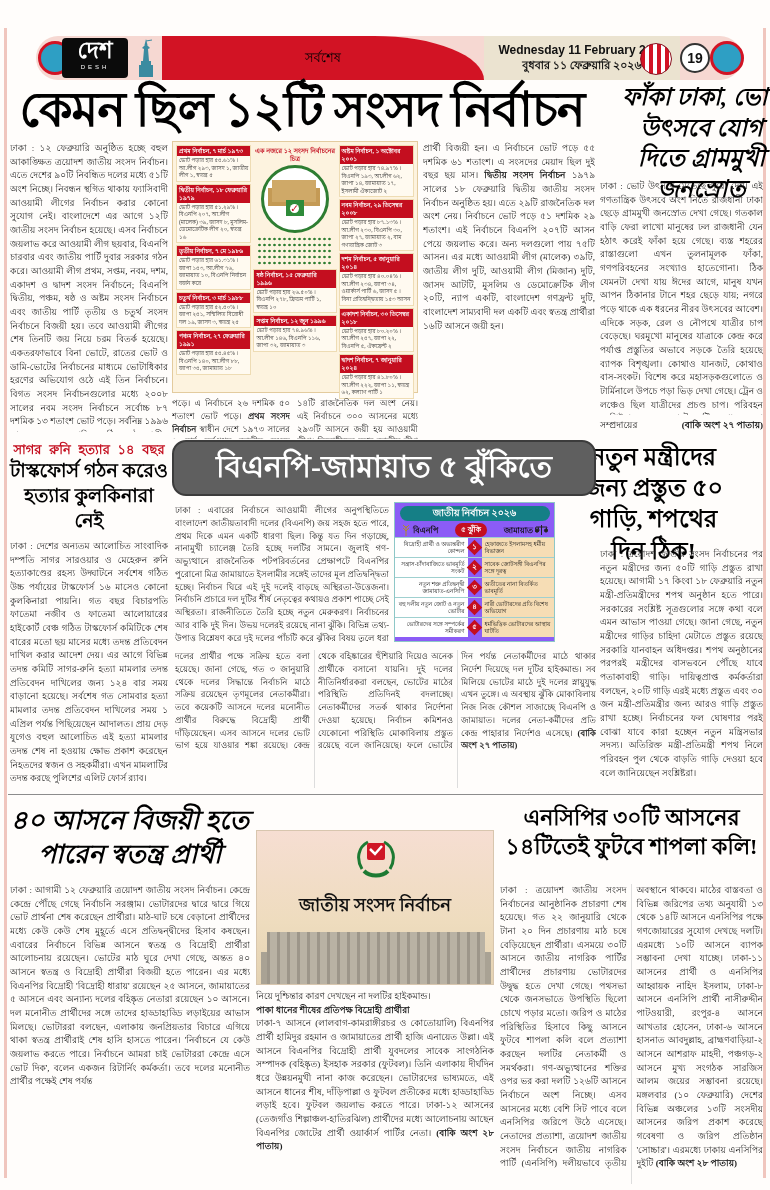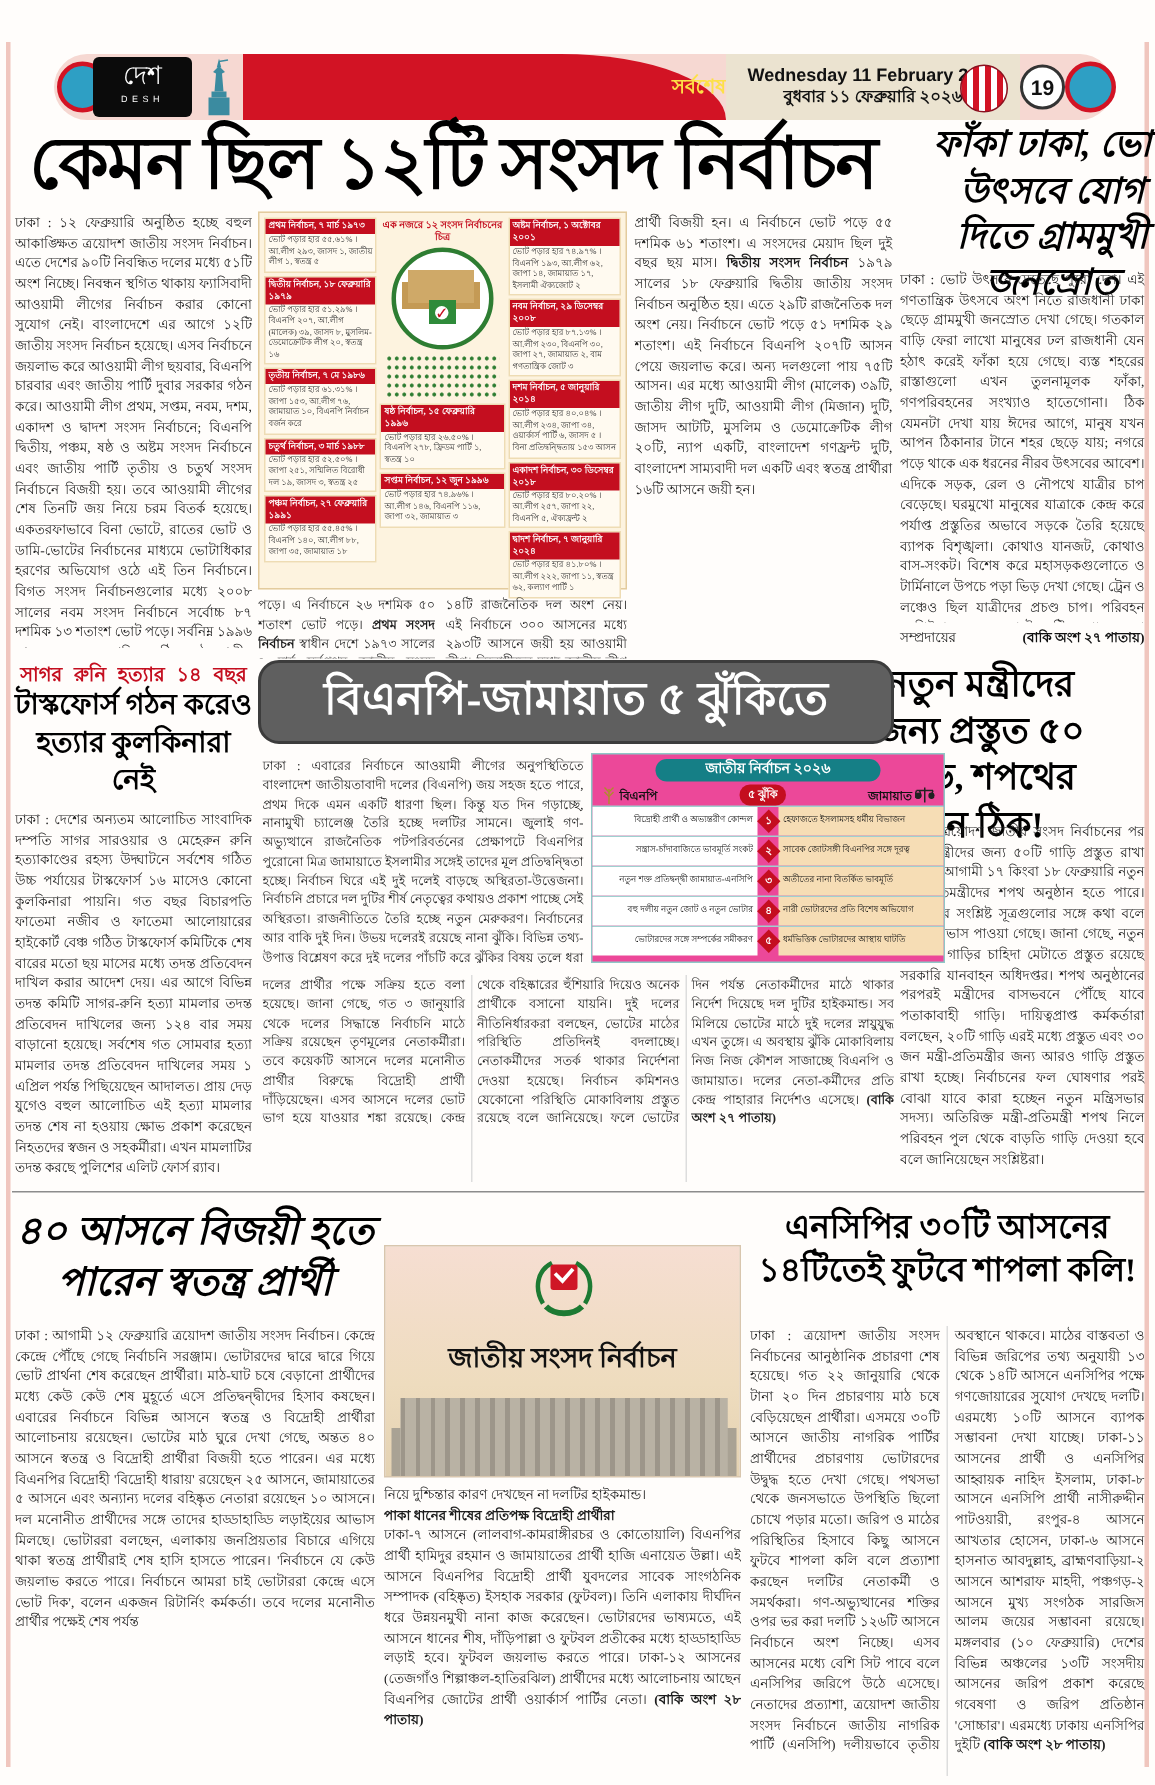--- a/index.html
+++ b/index.html
@@ -9,25 +9,25 @@
   .abs{position:absolute;}
   .body-text{font-size:9px;line-height:1.52;text-align:justify;overflow:hidden;color:#1c1c1c;}
   .body-sm{font-size:8.5px;line-height:1.5;text-align:justify;overflow:hidden;color:#1c1c1c;}
   .headline{font-weight:bold;color:#000;text-align:center;}
   .subhead{font-weight:bold;}
   .jump{font-weight:bold;}
   
   #mast{position:absolute;left:36px;top:36px;width:706px;height:44px;background:#f6d8d2;border-radius:22px;}
   .m-blue{position:absolute;top:5px;width:34px;height:34px;border-radius:50%;background:#2e9fc4;border:3px solid #d21324;box-sizing:border-box;}
   #mast-logo{position:absolute;left:26px;top:2px;width:66px;height:40px;background:#0b0b0b;border-radius:4px;color:#fff;text-align:center;}
-  #mast-logo .lg1{font-size:17px;font-weight:normal;line-height:26px;}
+  #mast-logo .lg1{font-size:23px;font-weight:bold;line-height:26px;}
   #mast-logo .lg2{font-size:6px;letter-spacing:3px;line-height:6px;font-family:"Liberation Sans",sans-serif;}
   #statue{position:absolute;left:98px;top:3px;width:24px;height:38px;}
   #mast-red{position:absolute;left:126px;top:0;width:322px;height:44px;background:#d21324;border-radius:0 110px 0 0 / 0 44px 0 0;}
-  #mast-red span{display:block;color:#fde047;font-weight:bold;font-size:13px;line-height:44px;text-align:right;}
+  #mast-red span{display:block;color:#000000;font-weight:normal;font-size:13px;line-height:44px;text-align:center;}
   #mast-date{position:absolute;left:448px;top:0;width:196px;height:44px;background:#ebe3d0;text-align:center;}
   #mast-date .d1{font-family:"Liberation Sans",sans-serif;font-weight:bold;font-size:12px;line-height:15px;margin-top:7px;}
   #mast-date .d2{font-size:11px;line-height:14px;font-weight:bold;}
   #roundel{position:absolute;left:604px;top:7px;width:30px;height:30px;border-radius:50%;border:1px solid #8a1220;
            background:repeating-linear-gradient(90deg,#d21324 0 4px,#fff 4px 8px);}
   #pageno{position:absolute;left:644px;top:7px;width:30px;height:30px;border-radius:50%;background:#fff;border:2px solid #333;
           box-sizing:border-box;font-family:"Liberation Sans",sans-serif;font-weight:bold;font-size:14px;line-height:26px;text-align:center;}
   
   #ig{position:absolute;left:172px;top:141px;width:246px;height:252px;background:#fdf3df;border:1px solid #e3cb9e;box-sizing:border-box;
       display:flex;gap:3px;padding:3px;}
@@ -37,21 +37,21 @@
   .ig-h{background:#c40e1f;color:#fff;font-size:6px;font-weight:bold;line-height:8px;padding:1px 2px;}
   .ig-d{font-size:5.6px;line-height:1.35;color:#333;padding:1px 2px;text-align:left;}
   #ig-title{color:#c40e1f;font-weight:bold;font-size:6.5px;text-align:center;line-height:1.2;margin:2px 0;}
   #ig-circle{width:62px;height:62px;border-radius:50%;border:3px solid #2e7d32;background:#fff;position:relative;overflow:hidden;}
   #ig-bldg{position:absolute;left:8px;top:12px;width:44px;height:22px;background:#cfa968;
            box-shadow:-6px 6px 0 -2px #c49a55, 6px 6px 0 -2px #c49a55;}
   #ig-box{position:absolute;left:22px;top:32px;width:18px;height:16px;background:#2e8b3a;}
   #ig-check{position:absolute;left:26px;top:36px;width:9px;height:9px;border-radius:50%;background:#fff;color:#c40e1f;font-size:8px;line-height:9px;text-align:center;}
   #ig-crowd{width:76px;height:30px;margin:3px 0;background-image:radial-gradient(#2e7d32 1px,transparent 1.3px);background-size:5px 6px;}
   
-  #risk{position:absolute;left:394px;top:502px;width:236px;height:140px;background:#ec4899;border:1px solid #8ec7c7;box-sizing:border-box;}
+  #risk{position:absolute;left:394px;top:502px;width:161px;height:140px;background:#8b5cf6;border:1px solid #8ec7c7;box-sizing:border-box;}
   #risk-title{width:150px;margin:3px auto 2px;background:#157f86;color:#fff;font-weight:bold;font-size:9.5px;line-height:15px;text-align:center;border-radius:8px;}
   #risk-head{display:flex;align-items:center;justify-content:space-between;padding:0 6px;height:14px;}
   #risk-head .party{font-weight:bold;font-size:8px;}
   #risk-badge{background:#c40e1f;color:#fff;font-size:7.5px;font-weight:bold;border-radius:7px;padding:1px 6px;}
   .risk-row{display:grid;grid-template-columns:1fr 14px 1fr;align-items:center;border-top:1px solid #9fd0d0;min-height:19px;}
   .risk-l{font-size:5.8px;line-height:1.2;text-align:right;padding:1px 3px;background:#ffffff;height:100%;box-sizing:border-box;display:flex;align-items:center;justify-content:flex-end;}
   .risk-r{font-size:5.8px;line-height:1.2;text-align:left;padding:1px 3px;background:#f6ddb5;height:100%;box-sizing:border-box;display:flex;align-items:center;}
   .risk-n{width:11px;height:11px;margin:0 auto;background:#c40e1f;color:#fff;font-size:7px;font-weight:bold;line-height:11px;text-align:center;transform:rotate(45deg);}
   .risk-n i{display:block;transform:rotate(-45deg);font-style:normal;}
   

